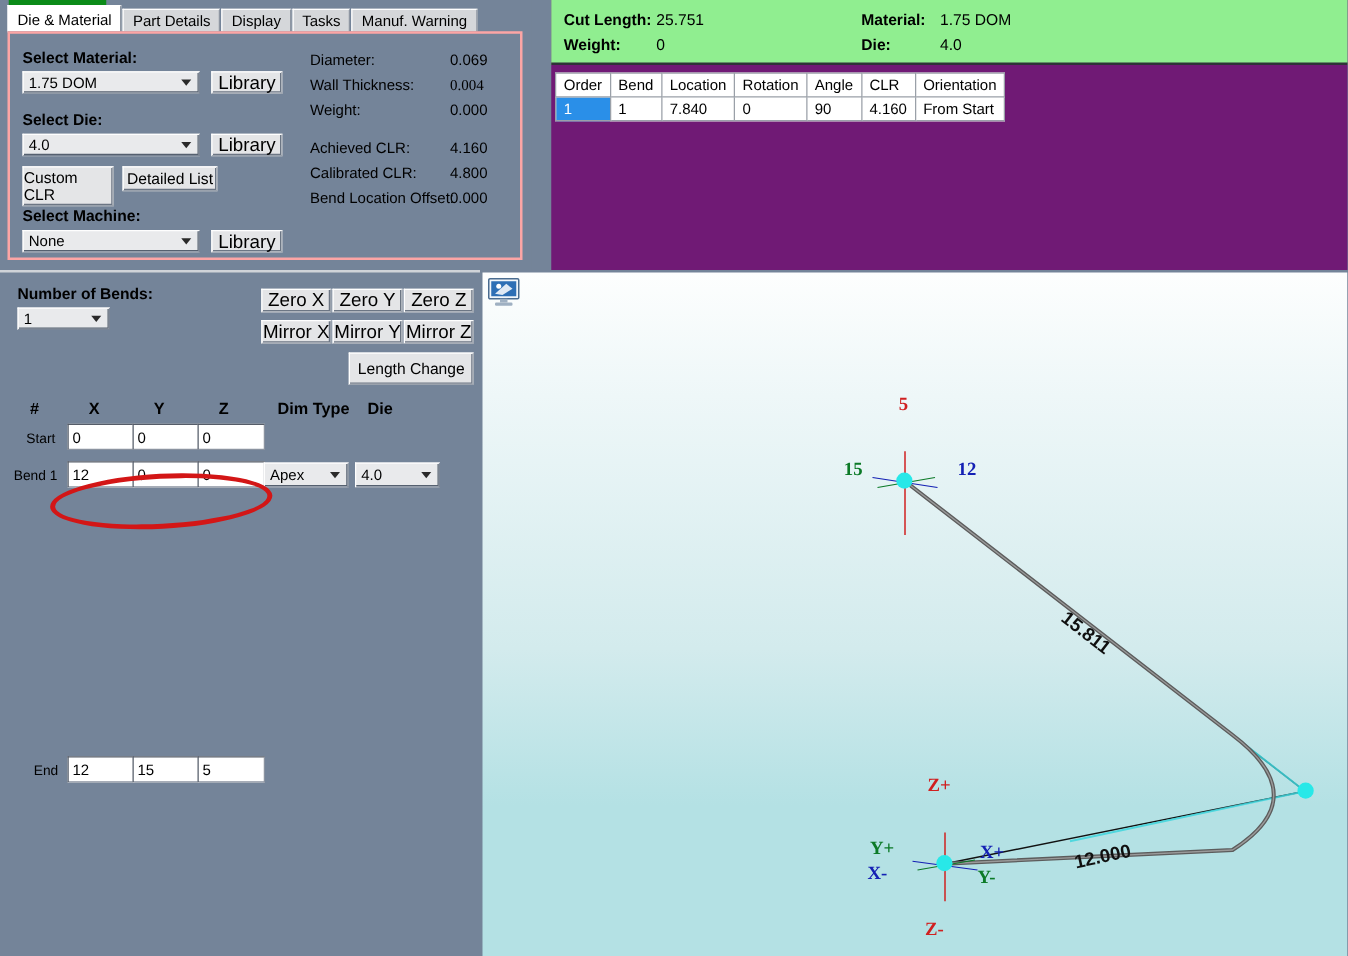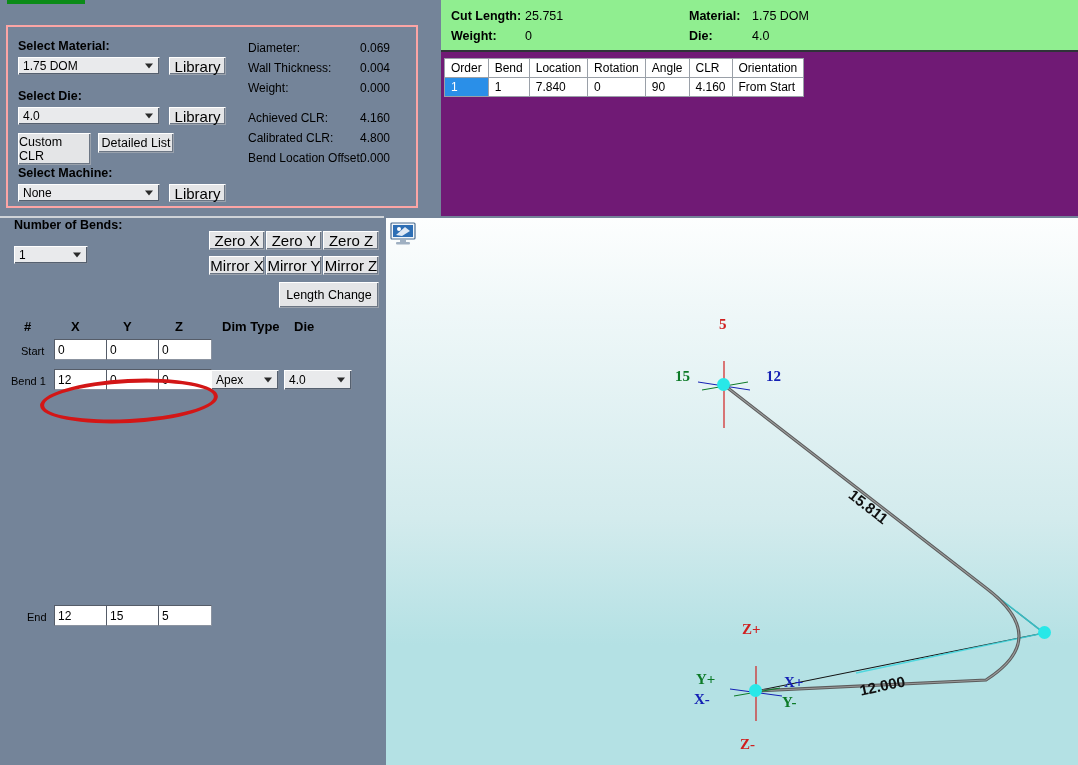--- a/index.html
+++ b/index.html
@@ -112,20 +112,37 @@
   .dimtxt{position:absolute;font-size:15px;font-weight:bold;color:#101010;white-space:nowrap;}
   .node{position:absolute;width:13px;height:13px;border-radius:50%;background:#28e8e8;}
 </style>
 </head>
 <body>
 
 <div id="tl">
 
   <div id="greenstrip"></div>
 
+  <div id="tabbar">
+    <div class="tab active">
+        <span>Die &amp; Material</span>
+      </div>
+    <div class="tab">
+        <span>Part Details</span>
+      </div>
+    <div class="tab">
+        <span>Display</span>
+      </div>
+    <div class="tab">
+        <span>Tasks</span>
+      </div>
+    <div class="tab">
+        <span>Manuf. Warning</span>
+      </div>
+  </div>
 
   <div id="tlbody">
 
     <div class="fld-label" style="left:10px;top:12px;">Select Material:</div>
     <div class="sel" style="position:absolute;left:10px;top:30px;width:142px;">
       <span>1.75 DOM</span>
       <span class="cv"></span>
     </div>
     <div class="btn" style="position:absolute;left:161px;top:30px;width:57px;height:18px;">
       <span>Library</span>
@@ -152,21 +169,21 @@
       <span>None</span>
       <span class="cv"></span>
     </div>
     <div class="btn" style="position:absolute;left:161px;top:157px;width:57px;height:18px;">
       <span>Library</span>
     </div>
 
     <div class="infrow" style="left:240px;top:14px;">Diameter:</div>
     <div class="infval" style="left:352px;top:14px;">0.069</div>
     <div class="infrow" style="left:240px;top:34px;">Wall Thickness:</div>
-    <div class="infval" style="left:352px;top:34px;">0.004</div>
+    <div class="infval" style="left:352px;top:34px;font-family:Liberation Serif, serif;">0.004</div>
     <div class="infrow" style="left:240px;top:54px;">Weight:</div>
     <div class="infval" style="left:352px;top:54px;">0.000</div>
     <div class="infrow" style="left:240px;top:84px;">Achieved CLR:</div>
     <div class="infval" style="left:352px;top:84px;">4.160</div>
     <div class="infrow" style="left:240px;top:104px;">Calibrated CLR:</div>
     <div class="infval" style="left:352px;top:104px;">4.800</div>
     <div class="infrow" style="left:240px;top:124px;">Bend Location Offset:</div>
     <div class="infval" style="left:352px;top:124px;">0.000</div>
   </div>
 </div>
@@ -204,21 +221,21 @@
         <td>90</td>
         <td>4.160</td>
         <td>From Start</td>
       </tr>
     </tbody>
   </table>
 </div>
 
 <div id="bl">
 
-  <div class="lbl-bold" style="position:absolute;left:14px;top:0;">Number of Bends:</div>
+  <div class="lbl-bold" style="position:absolute;left:14px;top:10px;">Number of Bends:</div>
   <div class="sel" style="position:absolute;left:14px;top:28px;width:74px;">
     <span>1</span>
     <span class="cv"></span>
   </div>
 
   <div class="btn zbtn" style="left:209px;top:13px;">
       <span>Zero X</span>
     </div>
   <div class="btn zbtn" style="left:266px;top:13px;">
       <span>Zero Y</span>

